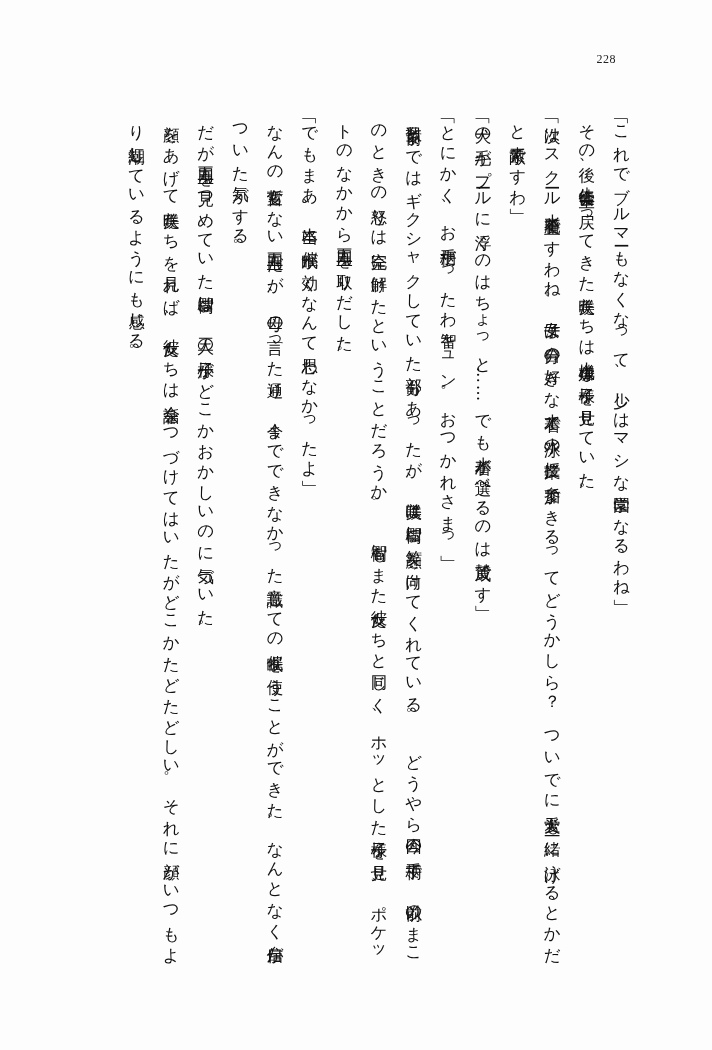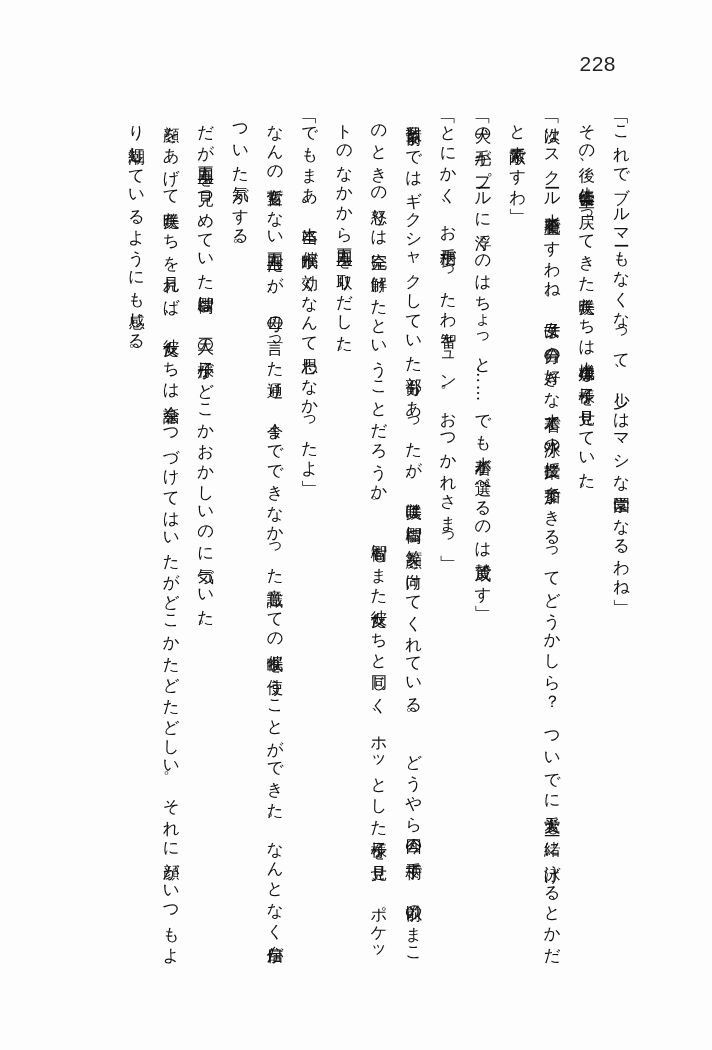--- a/index.html
+++ b/index.html
@@ -16,24 +16,24 @@
     width: 712px;
     height: 1050px;
     background: #fdfdfd;
     overflow: hidden;
   }
   
   .page-number {
     position: absolute;
     top: 52px;
     right: 96px;
-    font-size: 21px;
+    font-size: 12px;
     letter-spacing: 0.5px;
     color: #222;
-    font-family: Liberation Sans, sans-serif;
+    font-family: Liberation Serif, serif;
   }
   
   .text-block {
     position: absolute;
     top: 96px;
     right: 74px;
     height: 860px;
     width: 560px;
     writing-mode: vertical-rl;
     -webkit-writing-mode: vertical-rl;

